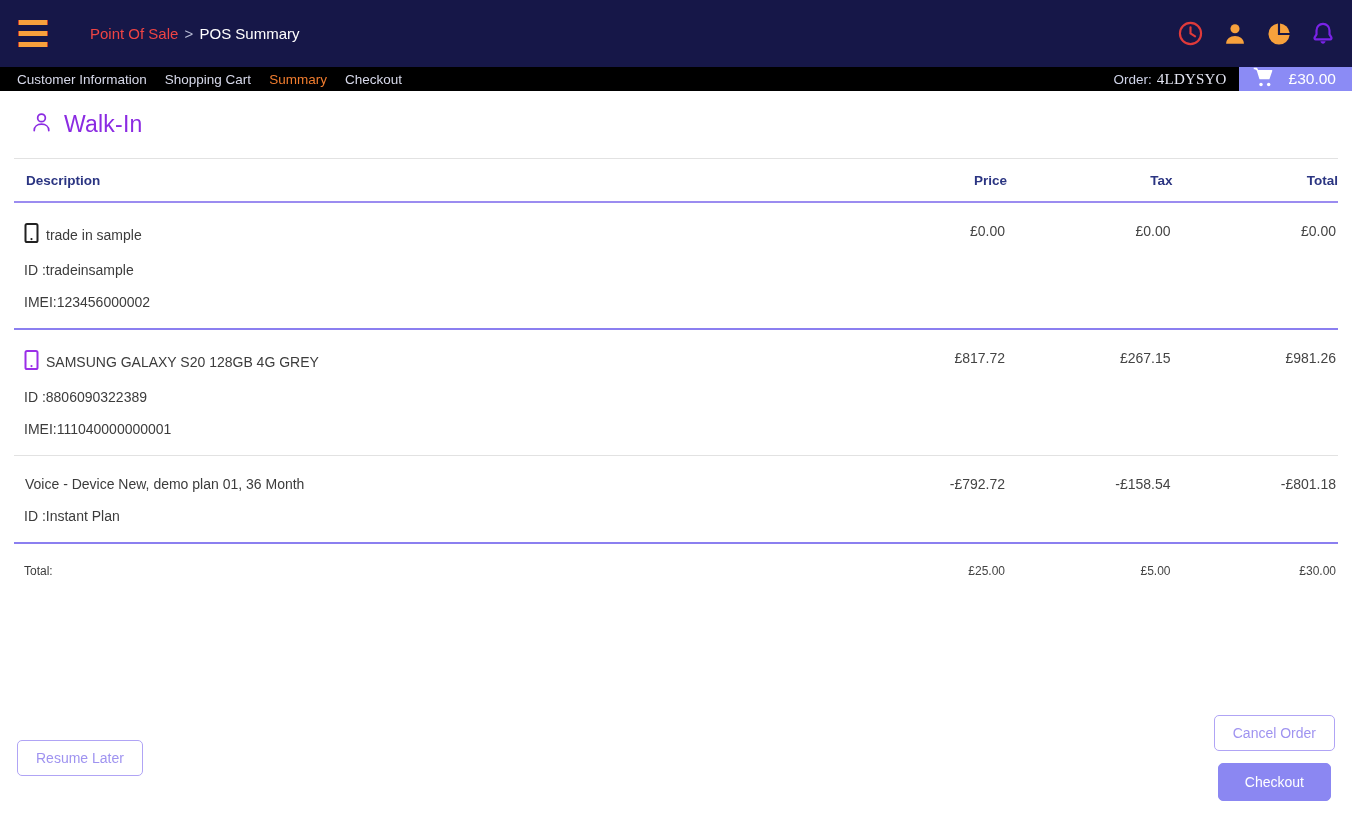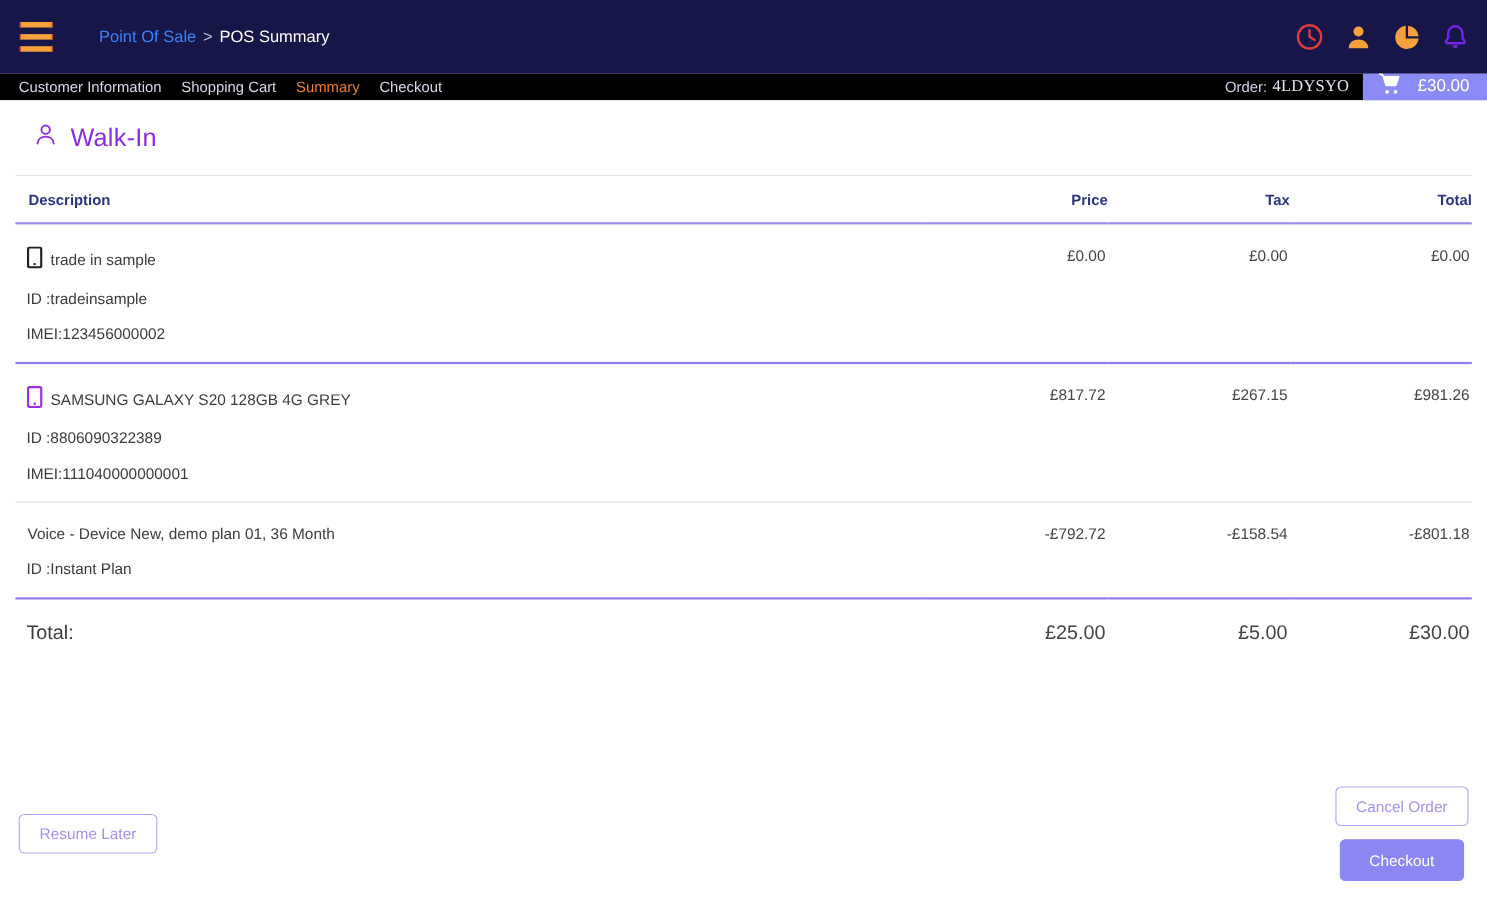--- a/index.html
+++ b/index.html
@@ -30,21 +30,21 @@
     display: block; height: 5px; width: 100%;
     background: #f7a13c;
     border-left: 1px solid #c0392b;
     border-right: 1px solid #c0392b;
   }
   .breadcrumb {
     margin-left: 36px;
     font-size: 15px;
     white-space: nowrap;
   }
-  .breadcrumb .crumb-link { color: #3b82f6; }
+  .breadcrumb .crumb-link { color: #ef4444; }
   .breadcrumb .crumb-sep  { color: #b9bdd6; margin: 0 2px; }
   .breadcrumb .crumb-cur  { color: #ffffff; }
 
   .top-icons {
     position: absolute;
     right: 16px; top: 0; bottom: 0;
     display: flex; align-items: center; gap: 18px;
   }
   .top-icons .ic { display:flex; align-items:center; cursor:pointer; }
 
@@ -142,21 +142,21 @@
     margin-bottom: 16px;
     font-size: 14px;
   }
   .prod-line.noicon { padding-left: 1px; }
   .sub-line { font-size: 14px; color: #3c3c3c; margin-bottom: 16px; }
   .sub-line:last-child { margin-bottom: 0; }
 
   tr.total-row td {
     border-top: 2px solid #8b7ff0;
     padding-top: 20px;
-    font-size: 18px;
+    font-size: 12px;
     color: #3c3c3c;
   }
   tr.total-row td.desc { padding-left: 10px; }
 
   
   .footer {
     position: absolute;
     left: 0; right: 0; bottom: 16px;
     display: flex; align-items: center;
     padding: 0 17px;

